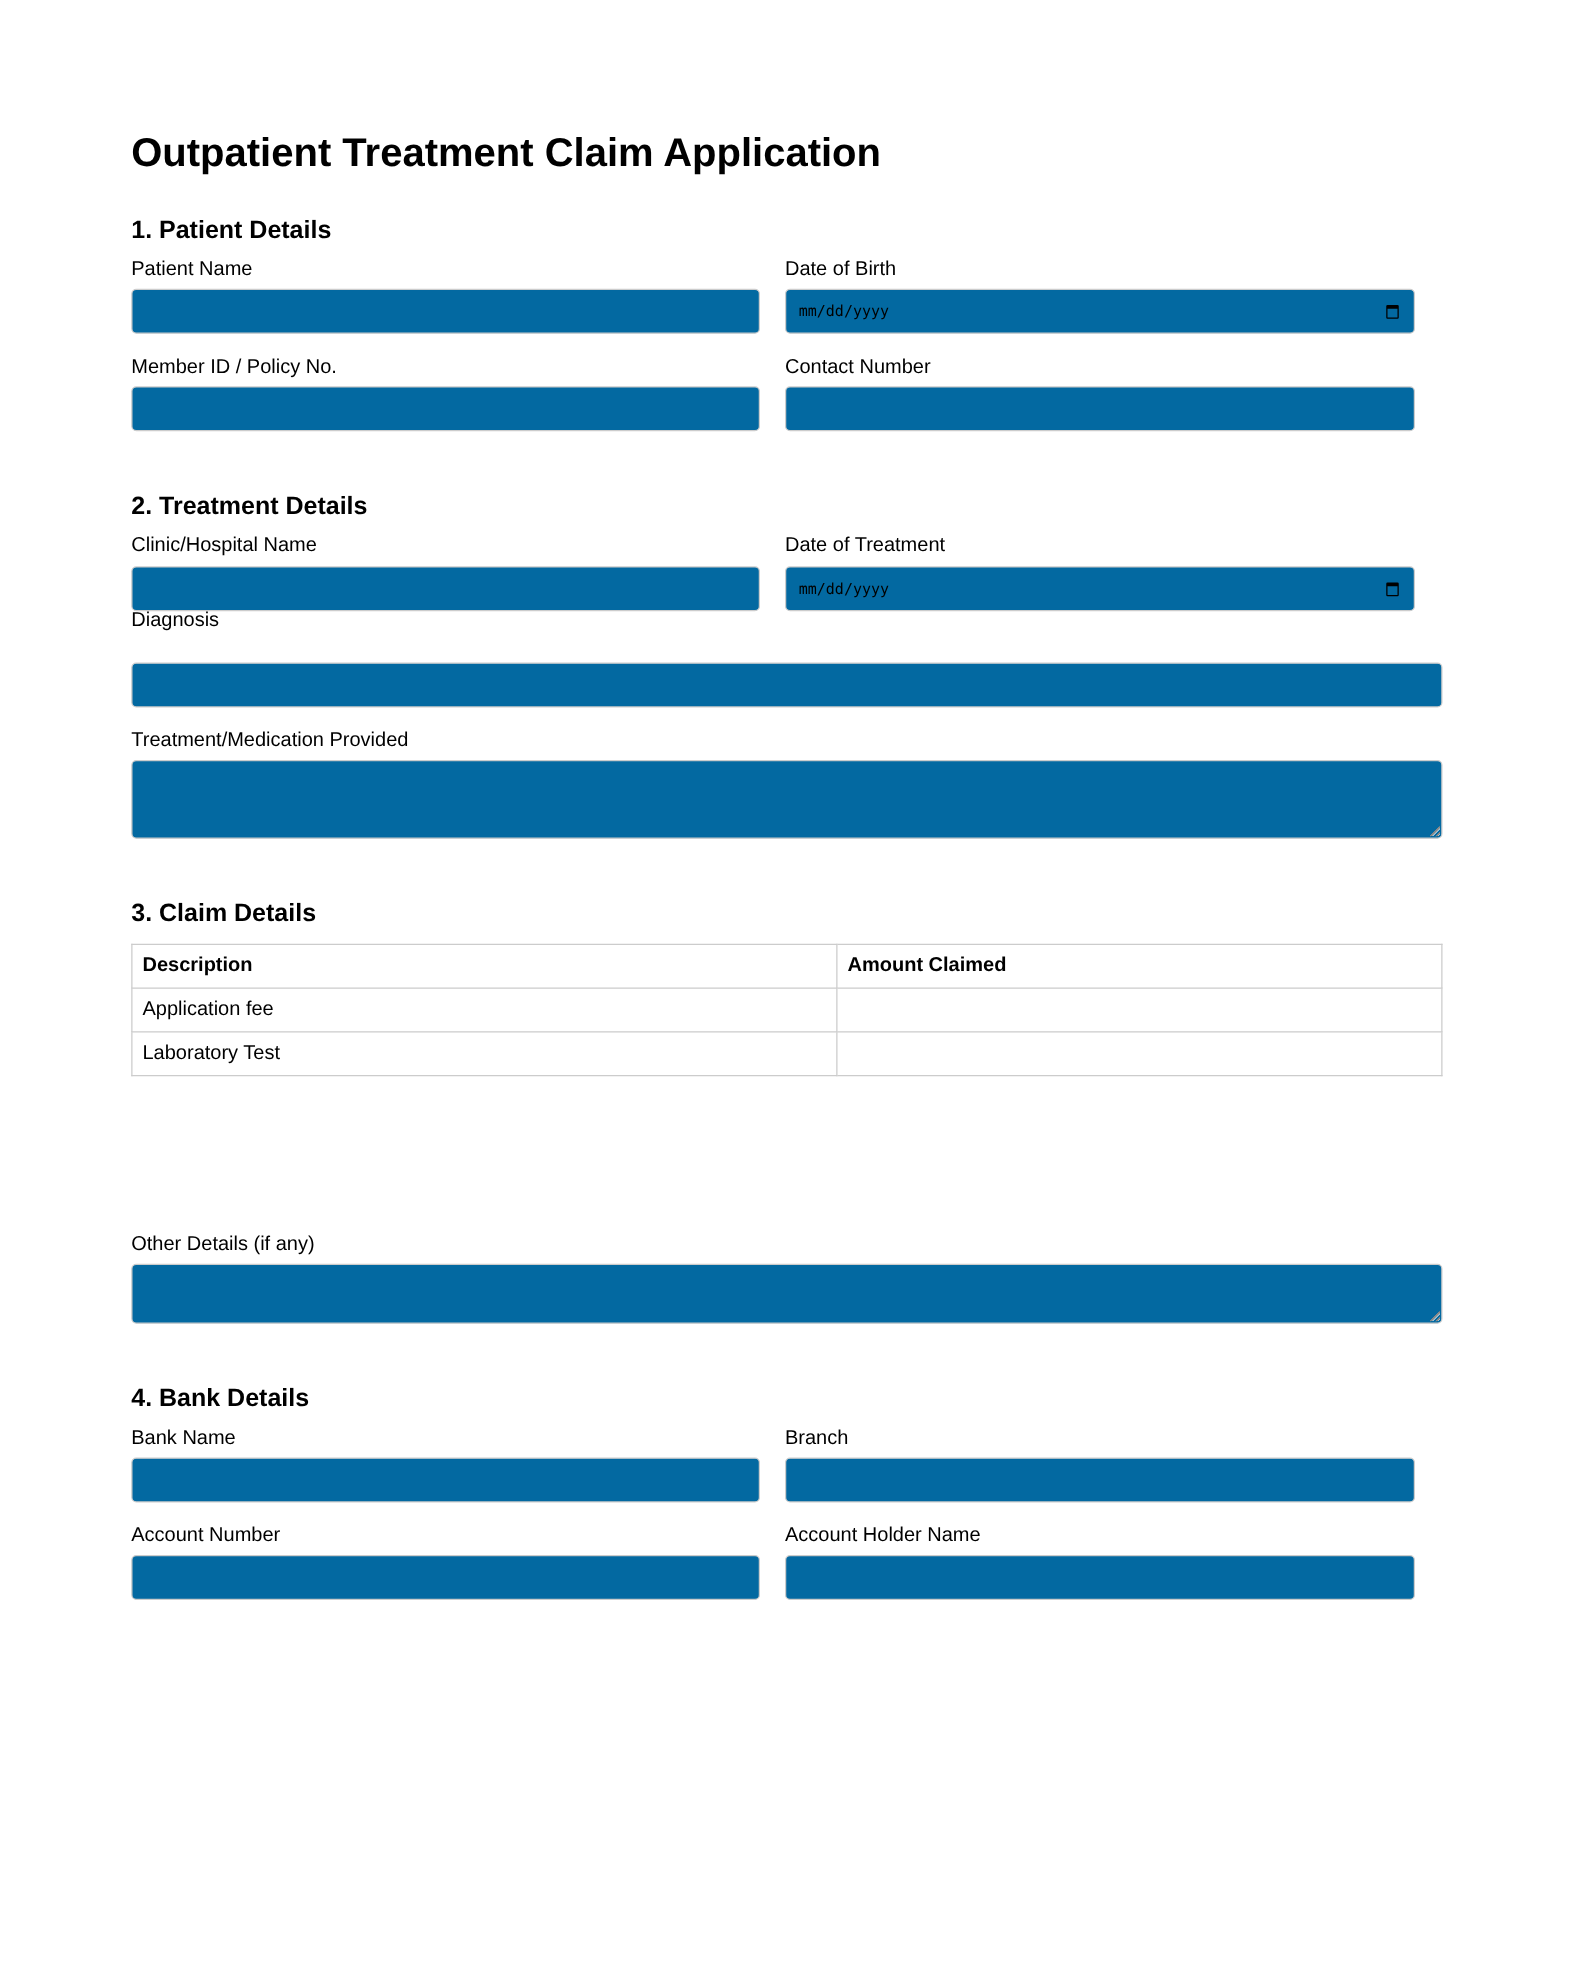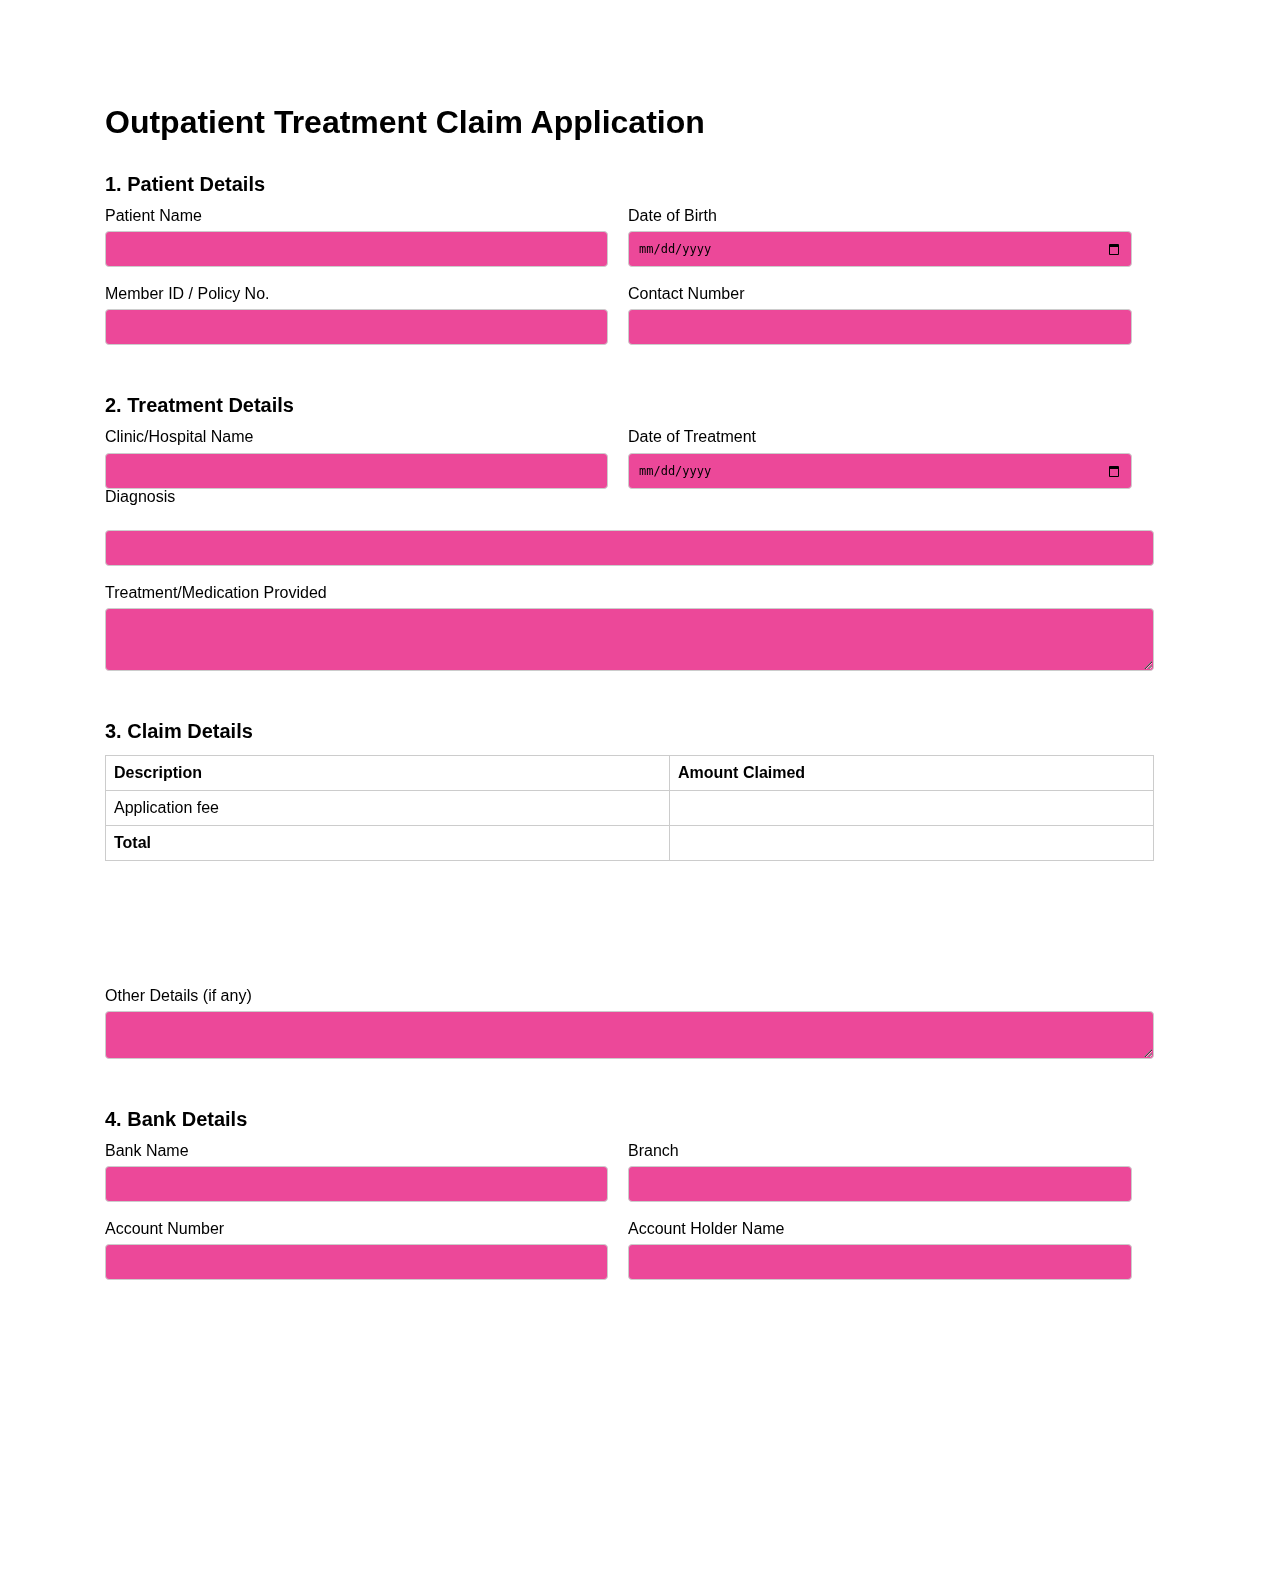--- a/index.html
+++ b/index.html
@@ -44,21 +44,21 @@
     position: absolute;
     font-size: 16px;
     line-height: 20px;
     white-space: nowrap;
   }
   .field {
     position: absolute;
     height: 36px;
     border: 1px solid #cccccc;
     border-radius: 4px;
-    background: #ec4899;
+    background: #0369a1;
     font-family: "Liberation Sans", sans-serif;
     font-size: 16px;
     padding: 0 10px;
     outline: none;
   }
   .col-left { left: 0; width: 503px; }
   .col-right { left: 523px; width: 504px; }
   .col-full { left: 0; width: 1049px; }
   .date-field {
     display: flex;
@@ -166,21 +166,21 @@
         <th class="c1">Description</th>
         <th>Amount Claimed</th>
       </tr>
     </thead>
     <tbody>
       <tr>
         <td>Application fee</td>
         <td></td>
       </tr>
       <tr>
-        <td class="bold">Total</td>
+        <td>Laboratory Test</td>
         <td></td>
       </tr>
     </tbody>
   </table>
 
   <div class="label" style="top:986px;left:0;">Other Details (if any)</div>
   <div style="position:absolute;top:1011px;left:0;width:1049px;height:48px;">
     <textarea class="field col-full" style="top: 0px; height: 48px;"></textarea>
     <span class="resize-grip"></span>
   </div>

